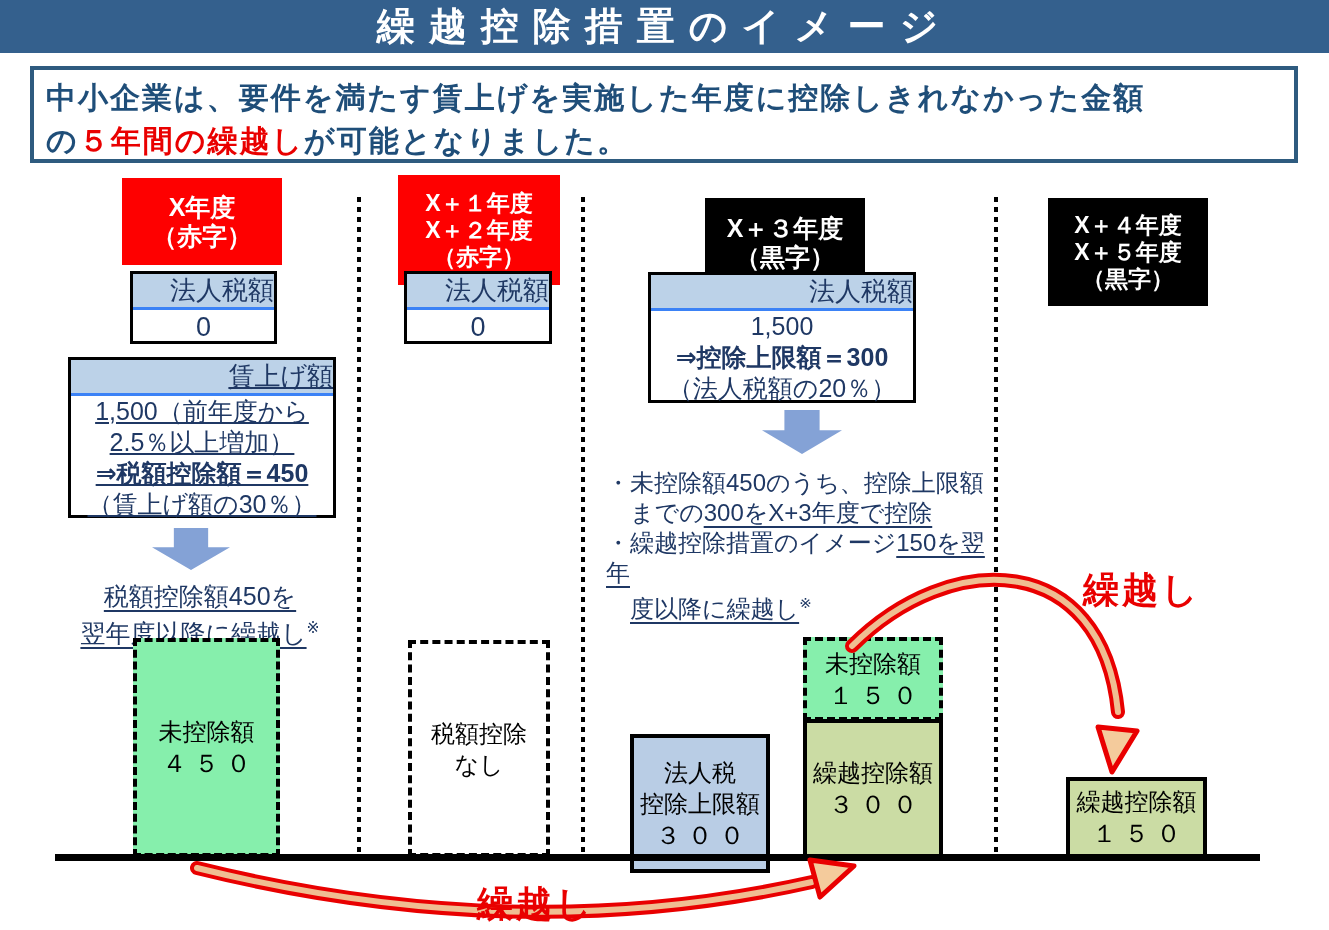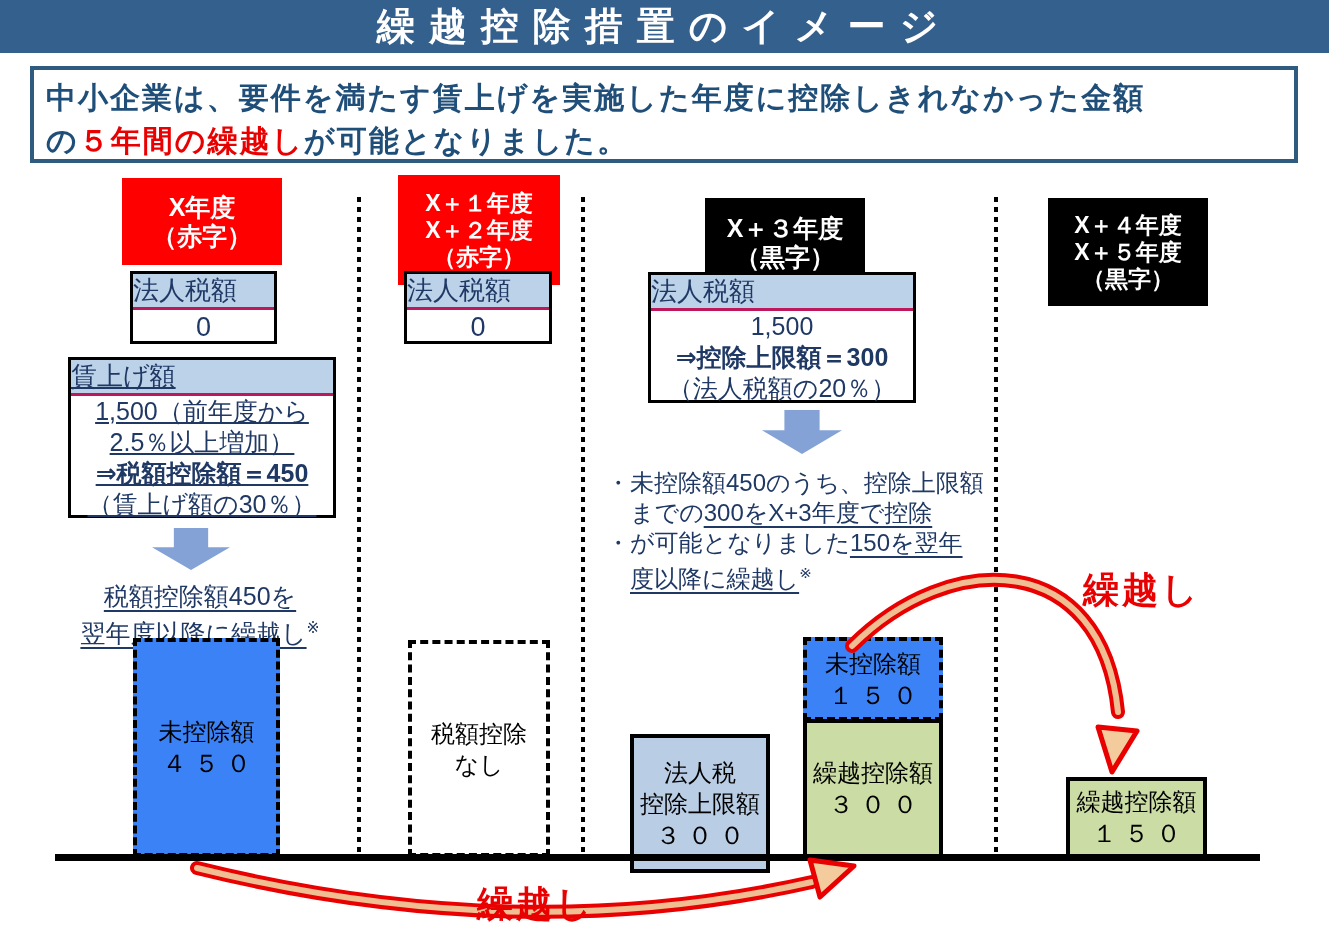--- a/index.html
+++ b/index.html
@@ -25,21 +25,21 @@
   
   .yearhdr{display:flex;flex-direction:column;align-items:center;justify-content:center;
            text-align:center;color:#fff;font-weight:bold;z-index:2;}
   .yearhdr.red{background:#FE0000;}
   .yearhdr.black{background:#000;margin-top:24px;}
   .yearhdr .l2{font-size:25px;line-height:29px;}
   .yearhdr .l3{font-size:23px;line-height:27px;}
 
   
   .ibox{border:3px solid #000;background:#fff;z-index:2;}
-  .ibox .ihdr{background:#BCD2E8;border-bottom:3px solid #be185d;text-align:left;
+  .ibox .ihdr{background:#BCD2E8;border-bottom:3px solid #3b82f6;text-align:right;
               font-size:26px;line-height:33px;color:#1F3864;}
   .ibox .ibody{text-align:center;color:#1F3864;}
   .ibox .val0{font-size:27px;line-height:34px;}
   .ibox .bl{font-size:25px;line-height:31px;}
   .bold{font-weight:bold;}
 
   
   .darrow{background:#84A2D6;z-index:2;
           clip-path:polygon(28% 0,72% 0,72% 46%,100% 46%,50% 100%,0 46%,28% 46%);}
 
@@ -50,21 +50,21 @@
   .notes .ind{padding-left:24px;}
   sup{font-size:0.62em;}
 
   
   .bar{display:flex;flex-direction:column;align-items:center;justify-content:center;
        text-align:center;color:#000;z-index:2;}
   .bar .bt{font-size:24px;line-height:31px;}
   .bar .bn{font-size:25px;line-height:32px;letter-spacing:7px;padding-left:7px;}
   .solid{border:4px solid #000;}
   .dashed{border:4px dashed #000;}
-  .pink{background:#3b82f6;}
+  .pink{background:#86efac;}
   .blue{background:#B9CDE5;}
   .green{background:#CBDCA4;}
   .white{background:#fff;}
 
   
   .baseline{left:55px;top:854px;width:1205px;height:7px;background:#000;z-index:3;}
 
   
   .redlbl{color:#E90000;font-size:36px;font-weight:bold;letter-spacing:3px;z-index:6;margin-top:8px;}
 
@@ -152,21 +152,21 @@
       <div class="bl bold">⇒控除上限額＝300</div>
       <div class="bl">（法人税額の20％）</div>
     </div>
   </div>
 
   <div class="abs darrow" style="left:762px;top:410px;width:80px;height:44px;"></div>
 
   <div class="abs notes" style="left:606px;top:468px;width:400px;">
     <div>・未控除額450のうち、控除上限額</div>
     <div class="ind"><span>までの</span><span class="ul">300をX+3年度で控除</span></div>
-    <div><span>・が可能となりました</span><span class="ul">150を翌年</span></div>
+    <div><span>・繰越控除措置のイメージ</span><span class="ul">150を翌年</span></div>
     <div class="ind"><span class="ul">度以降に繰越し</span><sup>※</sup></div>
   </div>
 
   <div class="abs bar solid blue" style="left:630px;top:734px;width:140px;height:139px;">
     <div class="bt">法人税</div>
     <div class="bt">控除上限額</div>
     <div class="bn">３００</div>
   </div>
 
   <div class="abs bar dashed pink" style="left:803px;top:637px;width:140px;height:84px;">

